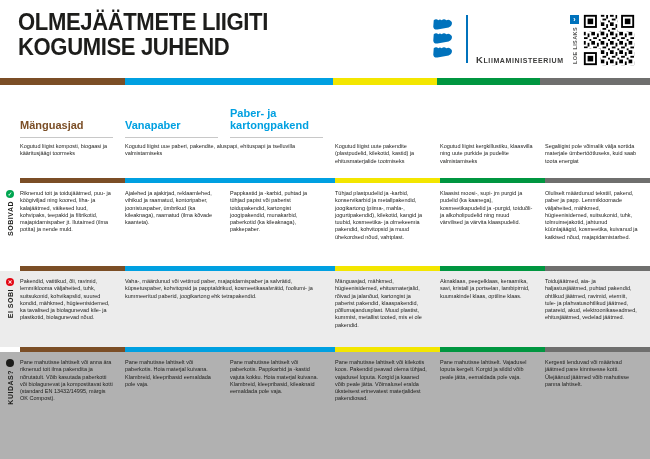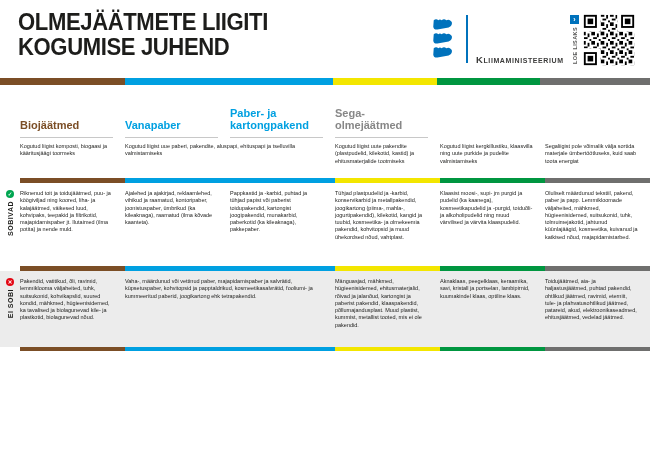--- a/index.html
+++ b/index.html
@@ -1,16 +1,16 @@
 <!DOCTYPE html>
 <html><head>
 <meta charset="utf-8">
 <style>
   html,body{margin:0;padding:0;background:#fff;}
-  .sheet{position:relative;width:650px;height:351px;background:#fff;overflow:hidden;
+  .sheet{position:relative;width:650px;height:459px;background:#fff;overflow:hidden;
          font-family:"Liberation Sans",sans-serif;color:#1d1d1b;}
 
   
   .title{position:absolute;left:18px;top:10px;font-size:23px;font-weight:800;
          line-height:1.1;letter-spacing:-0.4px;transform:scaleX(.96);transform-origin:left top;
          text-transform:uppercase;color:#1d1d1b;}
   .ministry{position:absolute;left:430px;top:13px;display:flex;align-items:center;gap:8px;height:52px;}
   .logo-sep{width:2px;height:48px;background:#0072bc;}
   .ministry-name{font-size:9.5px;color:#3c3c3b;font-variant:small-caps;letter-spacing:.6px;font-weight:600;margin-top:40px;}
   .qr-wrap{position:absolute;left:570px;top:13px;display:flex;gap:3px;align-items:flex-start;}
@@ -122,33 +122,29 @@
   <div class="stripe">
     <div class="seg b-brown" style="width:125px"></div>
     <div class="seg b-cyan" style="width:208px"></div>
     <div class="seg b-yellow" style="width:104px"></div>
     <div class="seg b-green" style="width:103px"></div>
     <div class="seg b-gray" style="width:110px"></div>
   </div>
 
   <div class="cols hrow">
     <div class="cell">
-        <div class="hcell-inner c0">Biojäätmed</div>
+        <div class="hcell-inner c0">Mänguasjad</div>
       </div>
     <div class="cell">
         <div class="hcell-inner c1">Vanapaber</div>
       </div>
     <div class="cell">
         <div class="hcell-inner c2">Paber- ja
 kartongpakend</div>
       </div>
-    <div class="cell">
-        <div class="hcell-inner c5">Sega-
-olmejäätmed</div>
-      </div>
   </div>
 
   <div class="cols drow">
     <div class="cell tiny">Kogutud liigist komposti, biogaasi ja kääritusjäägi toormeks</div>
     <div class="cell tiny span2">Kogutud liigist uue paberi, pakendite, aluspapi, ehituspapi ja tselluvilla valmistamiseks</div>
     <div class="cell tiny">Kogutud liigist uute pakendite (plastpudelid, kilekotid, kastid) ja ehitusmaterjalide tootmiseks</div>
     <div class="cell tiny">Kogutud liigist kergkillustiku, klaasvilla ning uute purkide ja pudelite valmistamiseks</div>
     <div class="cell tiny">Segaliigist pole võimalik välja sortida materjale ümbertöötluseks, kuid saab toota energiat</div>
   </div>
 

